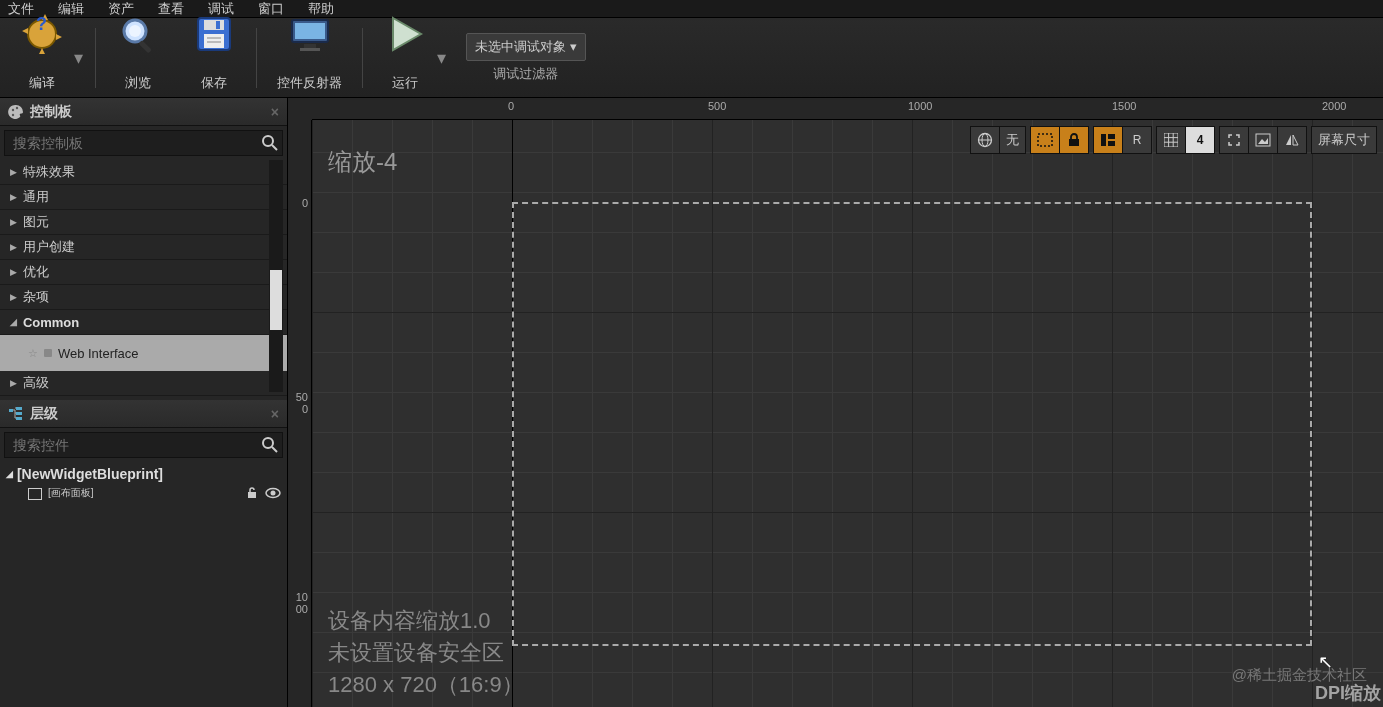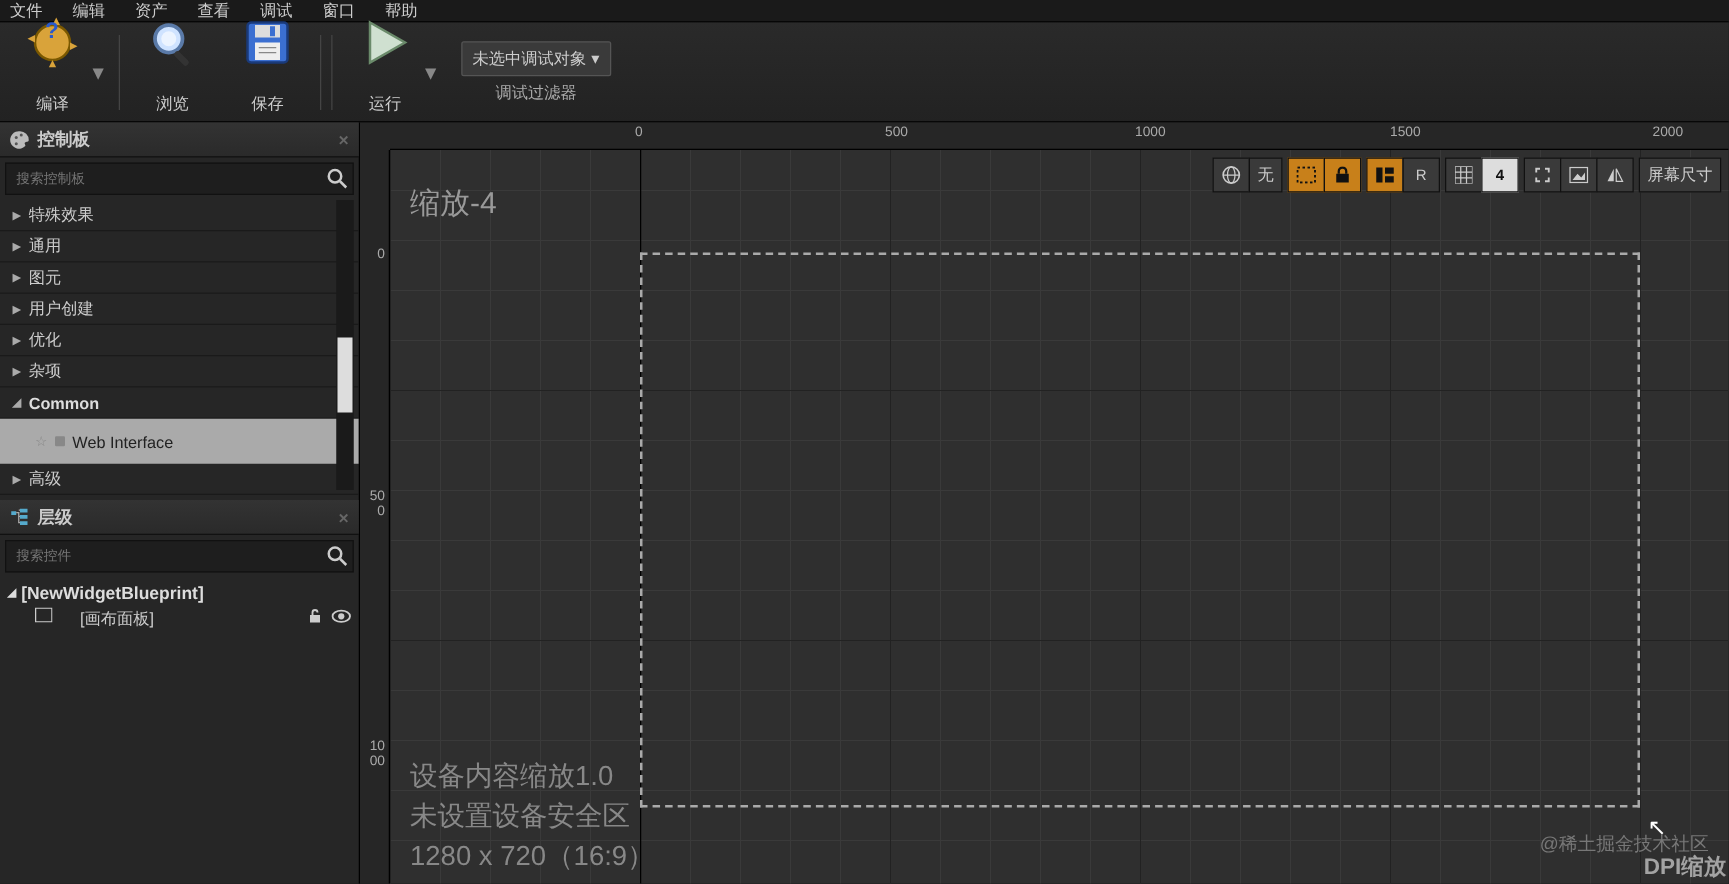--- a/index.html
+++ b/index.html
@@ -22,39 +22,39 @@
 
 
 .main { display: flex; height: calc(707px - 18px - 80px); }
 
 
 .left { width: 288px; display: flex; flex-direction: column; background: #262626; border-right: 1px solid #000; }
 .panel-header { height: 28px; background: linear-gradient(#333, #2a2a2a); border-bottom: 1px solid #111; display: flex; align-items: center; padding: 0 8px; gap: 6px; font-size: 14px; font-weight: bold; }
 .panel-header .phicon { width: 16px; height: 16px; }
 .panel-header .x { margin-left: auto; color: #666; cursor: pointer; font-size: 14px; }
 .search { display: flex; align-items: center; background: #1e1e1e; border: 1px solid #111; margin: 4px; height: 26px; }
-.search input { flex: 1; background: transparent; border: none; color: #ffffff; padding: 0 8px; font-size: 11px; outline: none; }
+.search input { flex: 1; background: transparent; border: none; color: #ffffff; padding: 0 8px; font-size: 14px; outline: none; }
 .search .sicon { width: 24px; height: 24px; display: flex; align-items: center; justify-content: center; cursor: pointer; }
 
 .palette { flex: 0 0 auto; height: 302px; display: flex; flex-direction: column; position: relative; }
 .plist { flex: 1; overflow: hidden; }
 .pitem { height: 25px; display: flex; align-items: center; padding: 0 10px; cursor: pointer; border-bottom: 1px solid #1a1a1a; }
 .pitem .arrow { font-size: 9px; color: #aaa; margin-right: 6px; }
 .pitem.bold { font-weight: bold; color: #ddd; }
 .pchild { height: 36px; display: flex; align-items: center; padding-left: 28px; background: #aaa; color: #222; font-size: 13px; gap: 6px; }
 .pchild .star { color: #888; font-size: 11px; }
 .pchild .dot { width: 8px; height: 8px; background: #888; border-radius: 1px; }
 .pscroll { position: absolute; right: 4px; top: 62px; width: 14px; height: 232px; background: #1a1a1a; }
 .pscroll .thumb { position: absolute; left: 1px; right: 1px; top: 110px; height: 60px; background: #ddd; }
 
 .hierarchy { flex: 1; display: flex; flex-direction: column; }
 .hlist { flex: 1; padding: 4px 6px; }
 .hroot { display: flex; align-items: center; gap: 4px; font-size: 14px; font-weight: bold; color: #ddd; }
 .hroot .arrow { font-size: 9px; }
-.hchild { display: flex; align-items: flex-start; gap: 22px; padding-left: 22px; margin-top: 4px; font-size: 13px; }
+.hchild { display: flex; align-items: flex-end; gap: 6px; padding-left: 22px; margin-top: 4px; font-size: 10px; }
 .hicons { margin-left: auto; display: flex; gap: 6px; color: #ccc; }
 
 
 .canvas-wrap { flex: 1; position: relative; background: #262626; overflow: hidden; }
 .ruler-h { position: absolute; top: 0; left: 24px; right: 0; height: 22px; background: #262626; border-bottom: 1px solid #000; }
 .ruler-h .tick { position: absolute; top: 2px; font-size: 11px; color: #aaa; }
 .ruler-v { position: absolute; top: 22px; left: 0; width: 24px; bottom: 0; background: #262626; border-right: 1px solid #000; }
 .ruler-v .tick { position: absolute; left: 2px; font-size: 11px; color: #aaa; text-align: right; width: 18px; line-height: 1.05; }
 .canvas { position: absolute; top: 22px; left: 24px; right: 0; bottom: 0;
   background-color: #2f2f2f;
@@ -131,20 +131,31 @@
         <rect x="10" y="20" width="20" height="14" fill="#eee"></rect>
         <line x1="13" y1="24" x2="27" y2="24" stroke="#888"></line>
         <line x1="13" y1="28" x2="27" y2="28" stroke="#888"></line>
       </svg>
     </div>
     <span class="tlbl">保存</span>
   </div>
 
   <div class="tsep"></div>
 
+  <div class="tbtn">
+    <div class="ticon">
+      <svg width="44" height="40" viewBox="0 0 44 40">
+        <rect x="4" y="6" width="36" height="22" rx="2" fill="#3a5a8a" stroke="#1a2a4a" stroke-width="2"></rect>
+        <rect x="7" y="9" width="30" height="16" fill="#7ab4e4"></rect>
+        <rect x="16" y="30" width="12" height="4" fill="#333"></rect>
+        <rect x="12" y="34" width="20" height="3" fill="#555"></rect>
+      </svg>
+    </div>
+    <span class="tlbl">控件反射器</span>
+  </div>
 
   <div class="tsep"></div>
 
   <div class="tbtn">
     <div class="ticon">
       <svg width="40" height="40" viewBox="0 0 40 40">
         <polygon points="8,4 36,20 8,36" fill="#cfe0d0" stroke="#6a8a6a" stroke-width="2"></polygon>
       </svg>
     </div>
     <span class="tlbl">运行</span>

